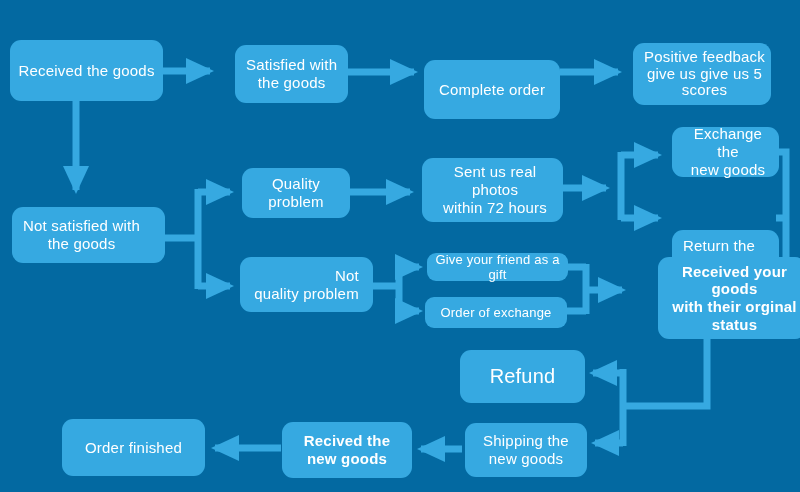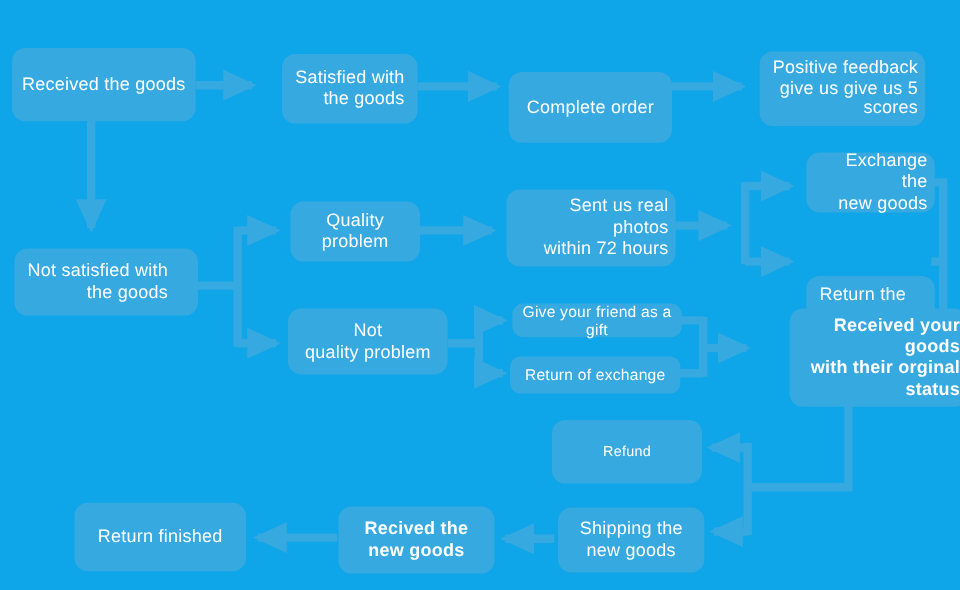--- a/index.html
+++ b/index.html
@@ -1,20 +1,20 @@
 <!DOCTYPE html>
 <html><head>
 <meta charset="utf-8">
 <style>
   html, body { margin: 0; padding: 0; background: #fff; }
   .stage {
     position: relative;
     width: 800px;
     height: 492px;
-    background: #0ea5e9;
+    background: #0369a1;
     font-family: "Liberation Sans", sans-serif;
     overflow: hidden;
   }
   .connectors {
     position: absolute;
     left: 0; top: 0;
     width: 800px; height: 492px;
   }
   .node {
     position: absolute;
@@ -23,21 +23,21 @@
     border-radius: 11px;
     display: flex;
     align-items: center;
     box-sizing: border-box;
     font-size: 15px;
     line-height: 1.18;
     white-space: pre-line;
     letter-spacing: 0.2px;
   }
   .node.center { justify-content: center; text-align: center; }
-  .node.left   { justify-content: flex-start; text-align: right; padding-left: 11px; padding-right: 6px; }
+  .node.left   { justify-content: flex-start; text-align: center; padding-left: 11px; padding-right: 6px; }
   .node.small  { font-size: 13px; }
 </style>
 </head>
 <body>
 
 <div class="stage">
 
   <svg class="connectors" width="800" height="492" viewBox="0 0 800 492" stroke="#36A9E1" fill="none" stroke-width="7">
     <defs>
       <marker id="ah" markerUnits="userSpaceOnUse" markerWidth="32" markerHeight="28" refX="24" refY="13" orient="auto">
@@ -87,43 +87,43 @@
 
   <div class="node left" style="left:633px; top:43px;  width:138px; height:62px; line-height:1.12;">Positive feedback
 give us give us 5
 scores</div>
 
   <div class="node left" style="left:12px;  top:207px; width:153px; height:56px;">Not satisfied with
 the goods</div>
 
   <div class="node center" style="left:242px; top:168px; width:108px; height:50px;">Quality problem</div>
 
-  <div class="node center" style="left:240px; top:257px; width:133px; height:55px;">Not
+  <div class="node center" style="left:240px; top:257px; width:133px; height:55px;text-align:right;">Not
 quality problem</div>
 
   <div class="node left" style="left:422px; top:158px; width:141px; height:64px;">Sent us real photos
 within 72 hours</div>
 
   <div class="node left" style="left:672px; top:127px; width:107px; height:50px;">Exchange the
 new goods</div>
 
   <div class="node left" style="left:672px; top:194px; width:107px; height:49px;margin-top:36px;">Return the
 goods</div>
 
   <div class="node center small" style="left:427px; top:253px; width:141px; height:28px; border-radius:9px;">Give your friend as a gift</div>
 
-  <div class="node center small" style="left:425px; top:297px; width:142px; height:31px; border-radius:9px; font-size:13px;">Return of exchange</div>
+  <div class="node center small" style="left:425px; top:297px; width:142px; height:31px; border-radius:9px; font-size:13px;">Order of exchange</div>
 
   <div class="node left" style="left:658px; top:257px; width:148px; height:82px;font-weight:bold;">Received your goods
 with their orginal
 status</div>
 
-  <div class="node center" style="left:460px; top:350px; width:125px; height:53px; font-size:12px;">Refund</div>
+  <div class="node center" style="left:460px; top:350px; width:125px; height:53px; font-size:20px;">Refund</div>
 
   <div class="node center" style="left:465px; top:423px; width:122px; height:54px;">Shipping the
 new goods</div>
 
   <div class="node center" style="left:282px; top:422px; width:130px; height:56px;font-weight:bold;">Recived the
 new goods</div>
 
-  <div class="node center" style="left:62px;  top:419px; width:143px; height:57px;">Return finished</div>
+  <div class="node center" style="left:62px;  top:419px; width:143px; height:57px;">Order finished</div>
 
 </div>
 
 </body></html>

